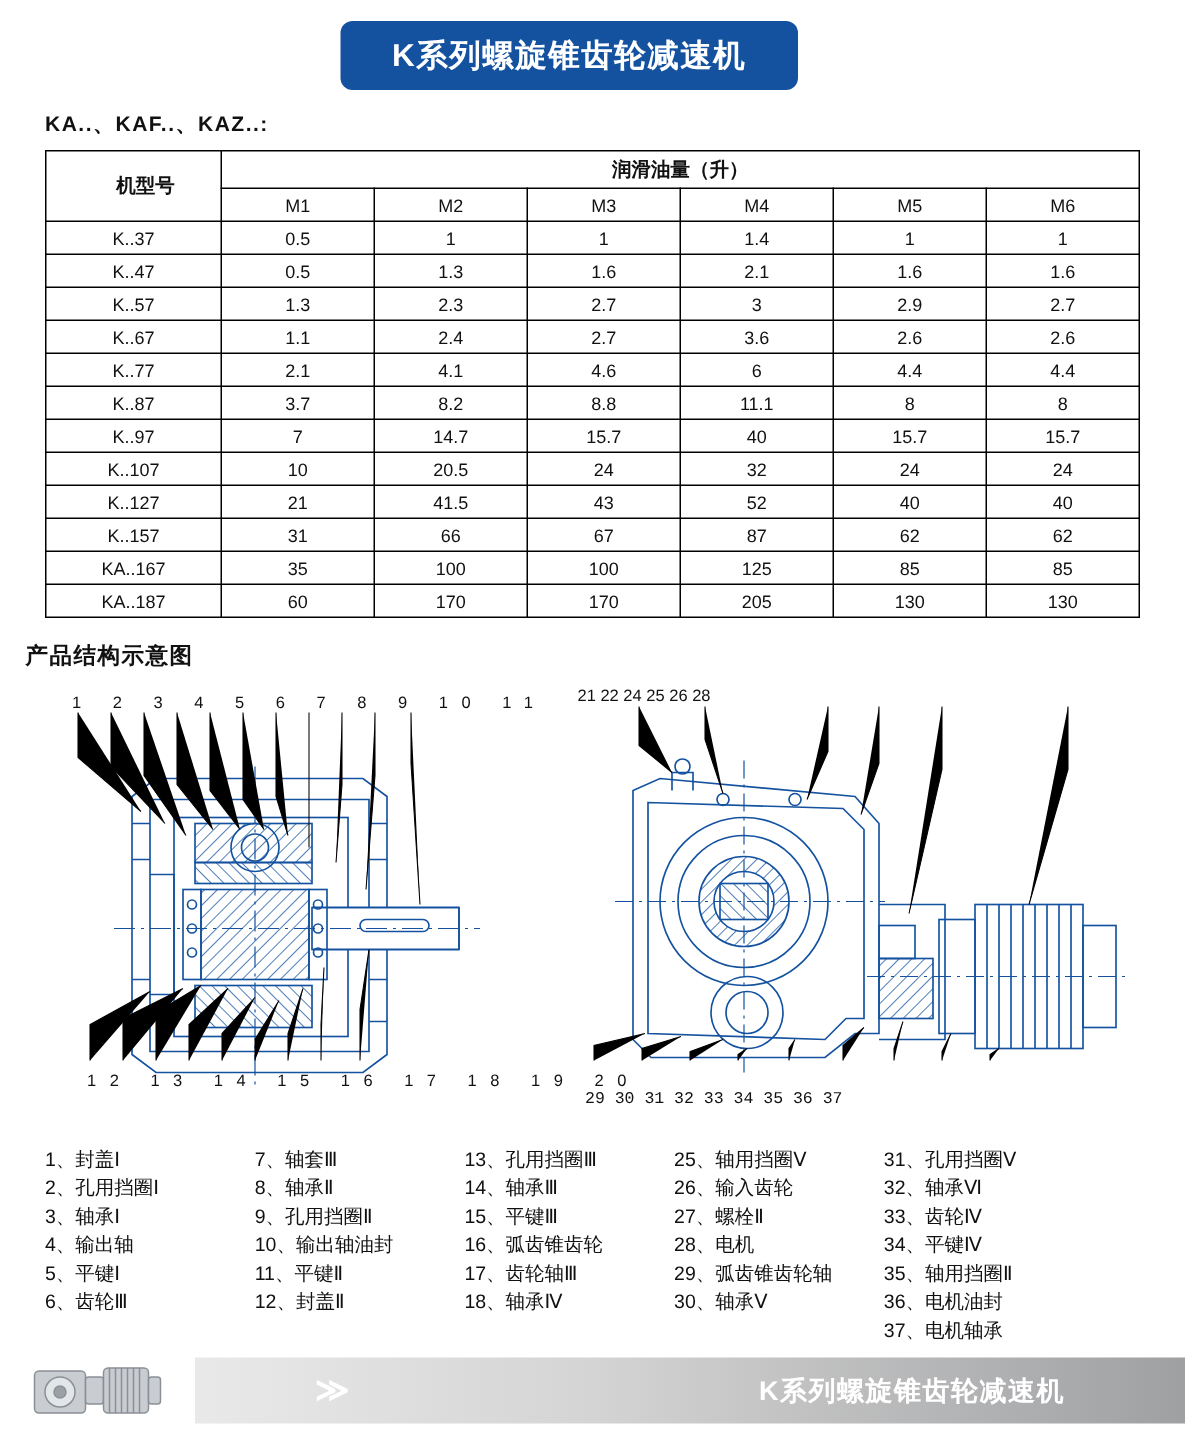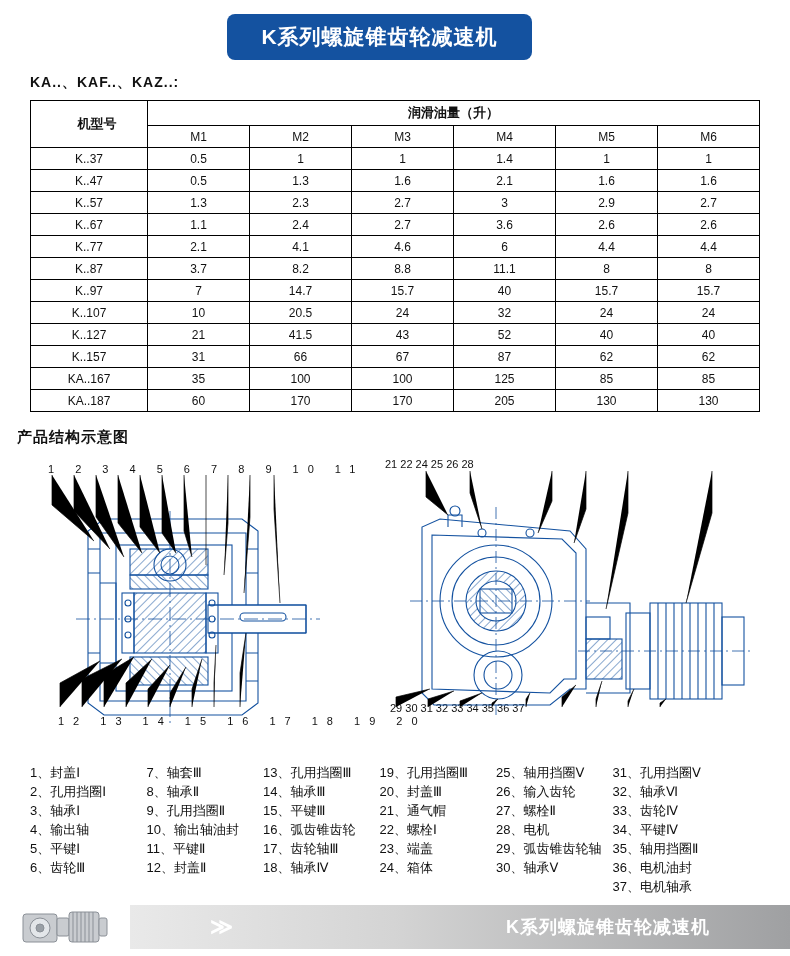--- a/index.html
+++ b/index.html
@@ -265,21 +265,21 @@
     </table>
   </div>
 
   <div class="sec-head">产品结构示意图</div>
 
   <div class="diagram-area">
 
     <div class="numrow" style="left:18px;top:10px;letter-spacing:9px;">1  2  3  4  5  6  7  8  9  10  11</div>
     <div class="numrow" style="left:28px;top:262px;letter-spacing:9px;">12  13  14  15  16  17  18  19   20</div>
     <div class="numrow" style="left:355px;top:5px;">21        22              24      25      26            28</div>
-    <div class="numrow" style="left:360px;top:249px;">29     30     31    32    33    34     35     36    37</div>
+    <div class="numrow" style="left:360px;top:274px;font-family:Liberation Mono, monospace;">29     30     31    32    33    34     35     36    37</div>
 
     <svg class="svgbox" width="730" height="300" viewBox="0 0 730 300">
       <defs>
         <pattern id="hatchA" width="6" height="6" patternUnits="userSpaceOnUse" patternTransform="rotate(45)">
           <line x1="0" y1="0" x2="0" y2="6" stroke="#1452a0" stroke-width="1"></line>
         </pattern>
         <pattern id="hatchB" width="6" height="6" patternUnits="userSpaceOnUse" patternTransform="rotate(-45)">
           <line x1="0" y1="0" x2="0" y2="6" stroke="#1452a0" stroke-width="1"></line>
         </pattern>
         <pattern id="hatchC" width="5" height="5" patternUnits="userSpaceOnUse" patternTransform="rotate(45)">
@@ -429,28 +429,20 @@
       <div>11、平键Ⅱ</div>
       <div>12、封盖Ⅱ</div>
     </div>
     <div class="col">
       <div>13、孔用挡圈Ⅲ</div>
       <div>14、轴承Ⅲ</div>
       <div>15、平键Ⅲ</div>
       <div>16、弧齿锥齿轮</div>
       <div>17、齿轮轴Ⅲ</div>
       <div>18、轴承Ⅳ</div>
-    </div>
-    <div class="col">
-      <div>19、孔用挡圈Ⅲ</div>
-      <div>20、封盖Ⅲ</div>
-      <div>21、通气帽</div>
-      <div>22、螺栓Ⅰ</div>
-      <div>23、端盖</div>
-      <div>24、箱体</div>
     </div>
     <div class="col">
       <div>25、轴用挡圈Ⅴ</div>
       <div>26、输入齿轮</div>
       <div>27、螺栓Ⅱ</div>
       <div>28、电机</div>
       <div>29、弧齿锥齿轮轴</div>
       <div>30、轴承Ⅴ</div>
     </div>
     <div class="col">

